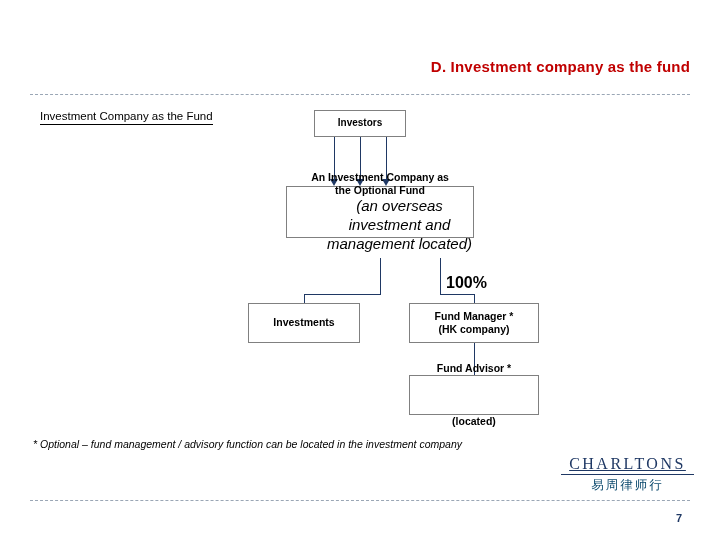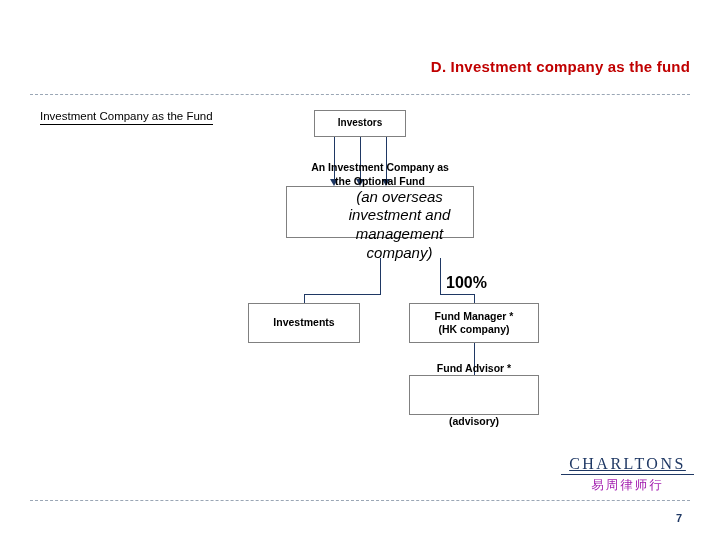--- a/index.html
+++ b/index.html
@@ -151,21 +151,21 @@
     text-decoration: underline;
   }
   .logo-underline {
     margin: 1px auto 2px auto;
     width: 133px;
     height: 0;
     border-top: 1.5px solid #1f3864;
   }
   .logo-cn {
     font-size: 12.5px;
-    color: #a21caf;
+    color: #0c4a6e;
     letter-spacing: 2px;
   }
 
   
   .pagenum {
     position: absolute;
     left: 676px;
     top: 512px;
     font-size: 11px;
     font-weight: bold;
@@ -194,21 +194,21 @@
   <div class="vline" style="left:360px; top:137px; height:42px;"></div>
   <div class="arrowhead" style="left:356px; top:179px;"></div>
 
   <div class="vline" style="left:386px; top:137px; height:42px;"></div>
   <div class="arrowhead" style="left:382px; top:179px;"></div>
 
   <div class="box" id="box-offshore-fund">
     <span class="ln b-bold">An Investment Company as</span>
     <span class="ln b-bold">the Optional Fund</span>
     <span class="ln b-ital">(an overseas investment and</span>
-    <span class="ln b-ital">management company)</span>
+    <span class="ln b-ital">management located)</span>
   </div>
 
   <div class="pct-label">100%</div>
 
   <div class="vline" style="left:380px; top:258px; height:36px;"></div>
   <div class="hline" style="left:304px; top:294px; width:77px;"></div>
   <div class="vline" style="left:304px; top:294px; height:9px;"></div>
 
   <div class="vline" style="left:440px; top:258px; height:36px;"></div>
   <div class="hline" style="left:440px; top:294px; width:34px;"></div>
@@ -220,23 +220,24 @@
 
   <div class="box" id="box-fund-manager">
     <span class="ln b-bold">Fund Manager *</span>
     <span class="ln b-bold">(HK company)</span>
   </div>
 
   <div class="vline" style="left:474px; top:343px; height:32px;"></div>
 
   <div class="box" id="box-fund-advisor">
     <span class="ln b-bold">Fund Advisor *</span>
-    <span class="ln b-bold">(advisory)</span>
-  </div>
-
+    <span class="ln b-bold">(located)</span>
+  </div>
+
+  <div class="footnote">* Optional – fund management / advisory function can be located in the investment company</div>
 
   <div class="logo">
     <div class="logo-name">CHARLTONS</div>
     <div class="logo-underline"></div>
     <div class="logo-cn">易周律师行</div>
   </div>
 
   <div class="pagenum">7</div>
 
 </div>

